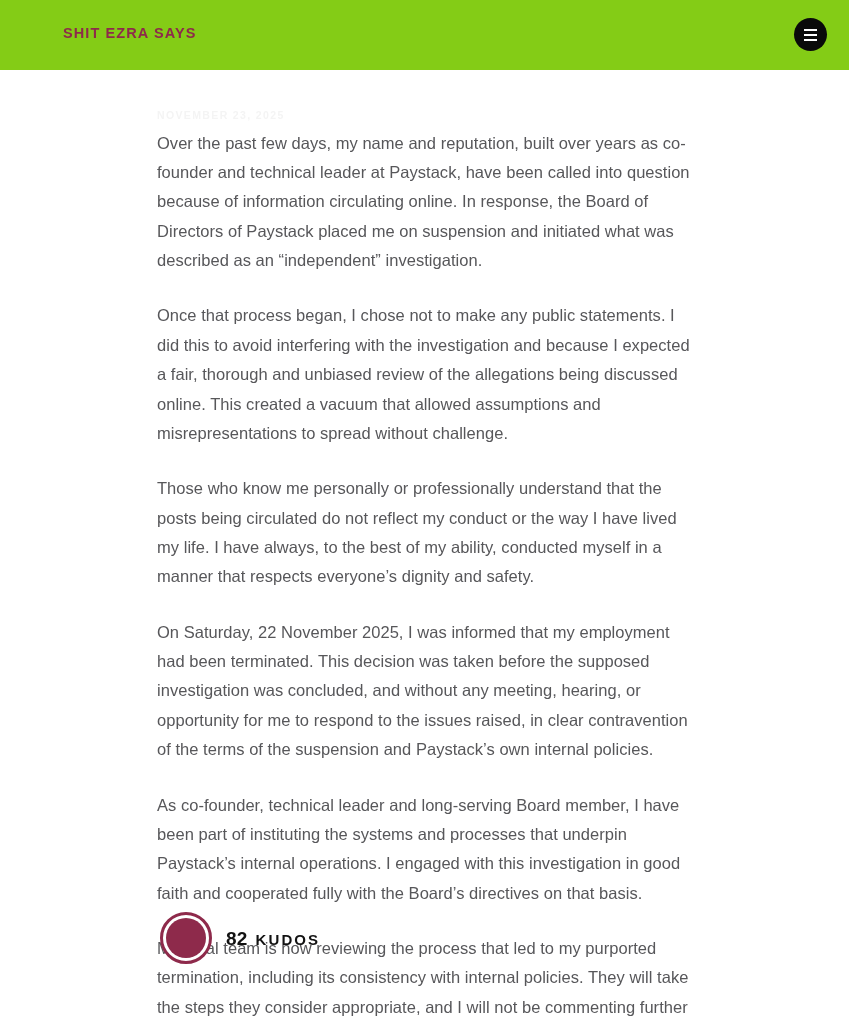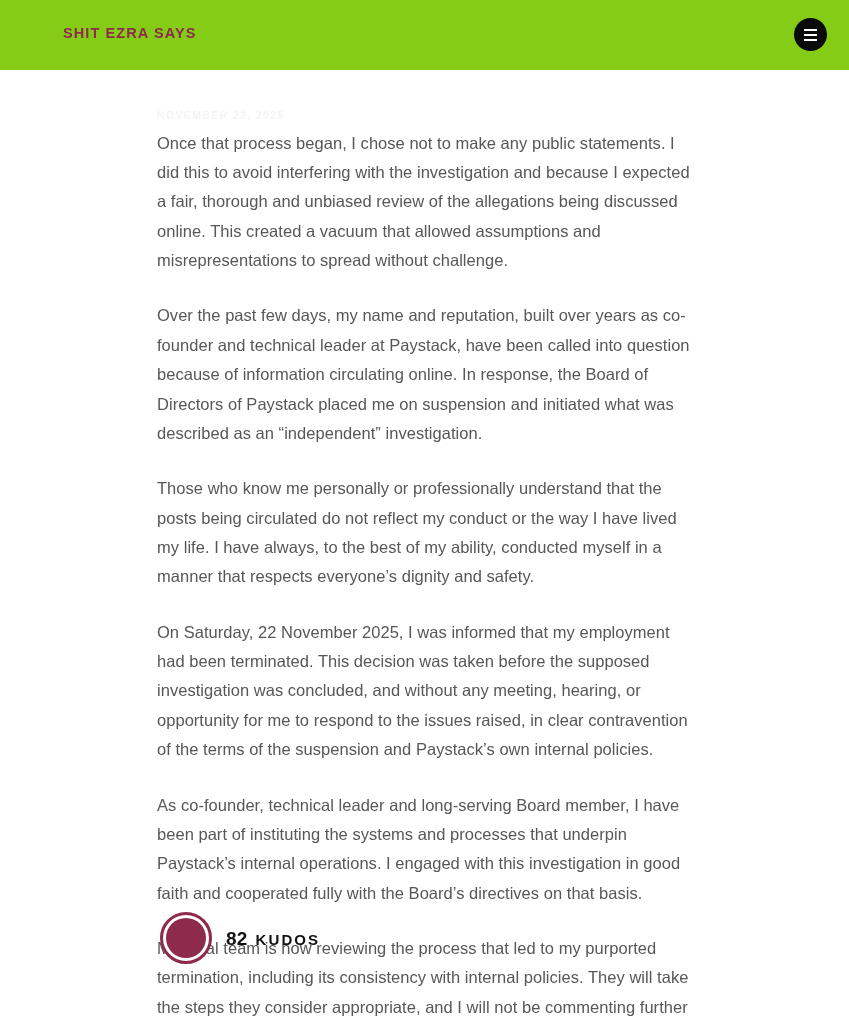--- a/index.html
+++ b/index.html
@@ -160,22 +160,22 @@
   <button class="menu-button" aria-label="Menu">
     <span class="bar"></span>
     <span class="bar"></span>
     <span class="bar"></span>
   </button>
 </header>
 
 <article class="article">
   <div class="post-date">NOVEMBER 23, 2025</div>
   <div class="post-body">
+    <p>Over the past few days, my name and reputation, built over years as co-founder and technical leader at Paystack, have been called into question because of information circulating online. In response, the Board of Directors of Paystack placed me on suspension and initiated what was described as an “independent” investigation.</p>
     <p>Once that process began, I chose not to make any public statements. I did this to avoid interfering with the investigation and because I expected a fair, thorough and unbiased review of the allegations being discussed online. This created a vacuum that allowed assumptions and misrepresentations to spread without challenge.</p>
-    <p>Over the past few days, my name and reputation, built over years as co-founder and technical leader at Paystack, have been called into question because of information circulating online. In response, the Board of Directors of Paystack placed me on suspension and initiated what was described as an “independent” investigation.</p>
     <p>Those who know me personally or professionally understand that the posts being circulated do not reflect my conduct or the way I have lived my life. I have always, to the best of my ability, conducted myself in a manner that respects everyone’s dignity and safety.</p>
     <p>On Saturday, 22 November 2025, I was informed that my employment had been terminated. This decision was taken before the supposed investigation was concluded, and without any meeting, hearing, or opportunity for me to respond to the issues raised, in clear contravention of the terms of the suspension and Paystack’s own internal policies.</p>
     <p>As co-founder, technical leader and long-serving Board member, I have been part of instituting the systems and processes that underpin Paystack’s internal operations. I engaged with this investigation in good faith and cooperated fully with the Board’s directives on that basis.</p>
     <p>My legal team is now reviewing the process that led to my purported termination, including its consistency with internal policies. They will take the steps they consider appropriate, and I will not be commenting further on this matter at this time.</p>
   </div>
 </article>
 
 <div class="kudos">
   <button class="kudos-button">
     <span class="dot"></span>

